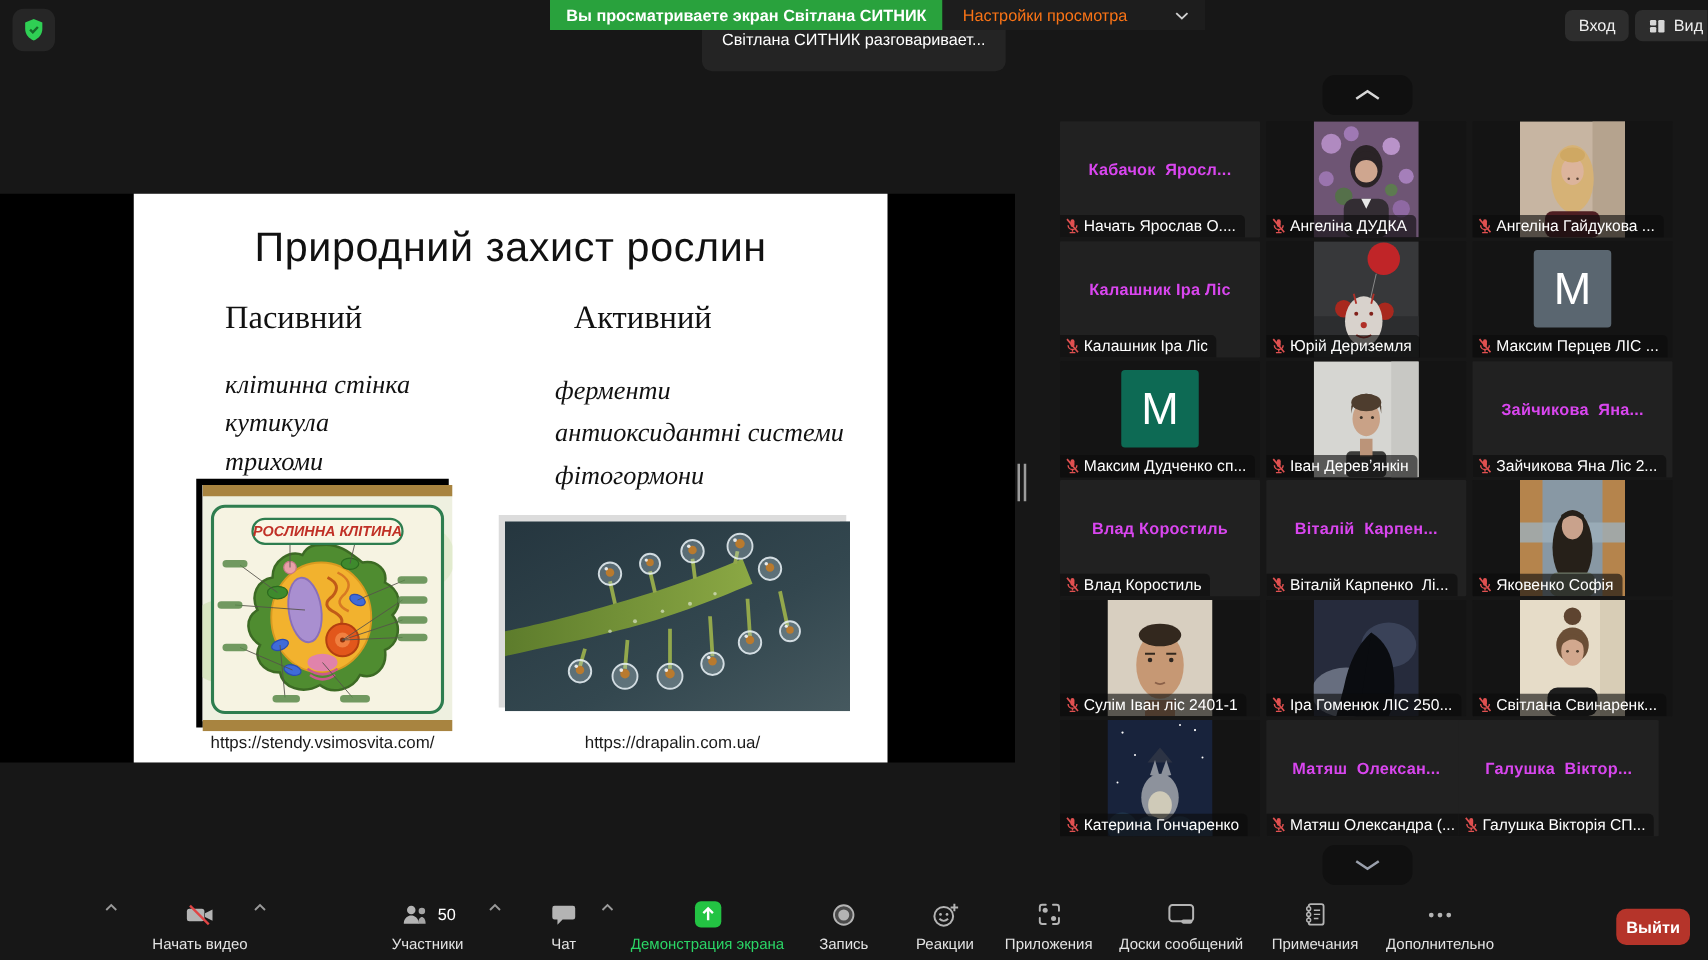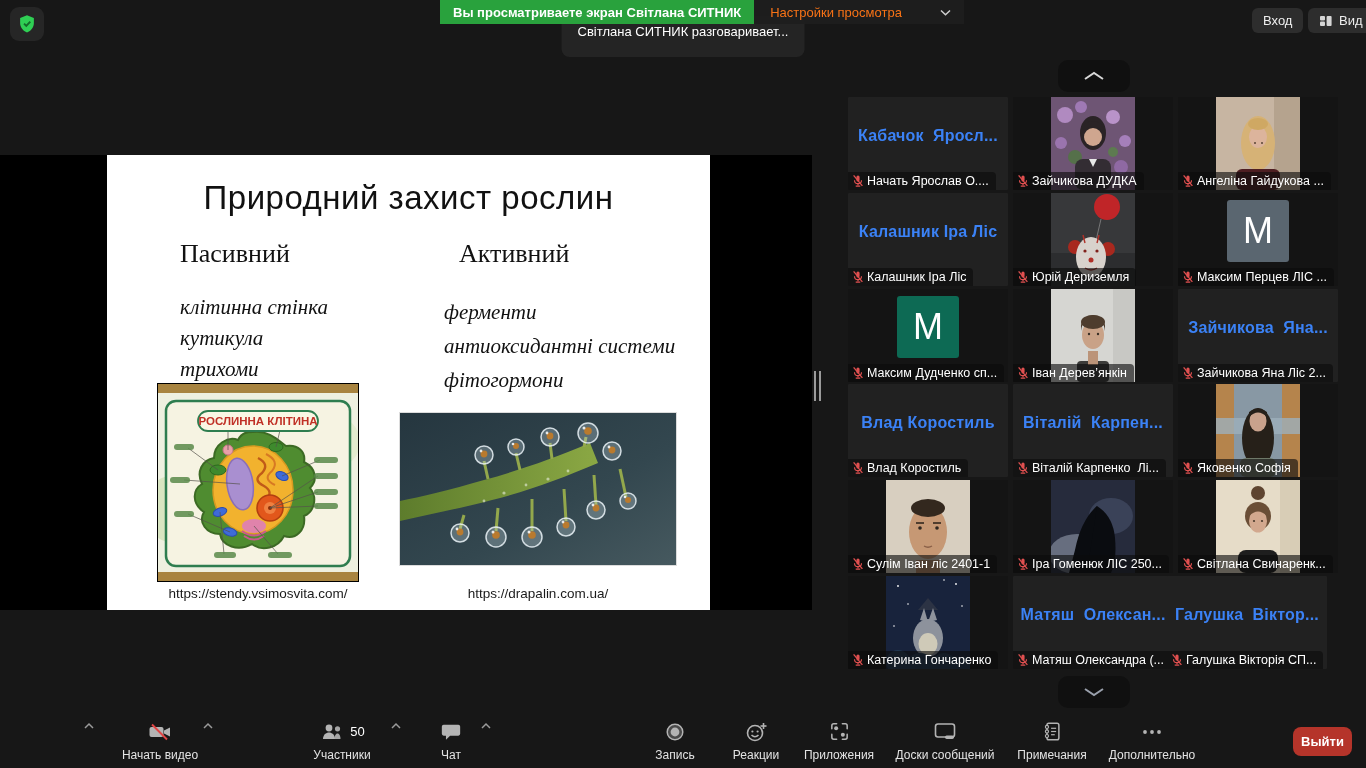--- a/index.html
+++ b/index.html
@@ -19,32 +19,32 @@
 
   
   .share-band { position:absolute; left:0; top:155px; width:812px; height:455px; background:#000; }
   .slide { position:absolute; left:107px; top:155px; width:603px; height:455px; background:#fff; color:#111; }
   .slide-title { position:absolute; left:0; top:24px; width:100%; text-align:center; font-family:Liberation Sans, sans-serif; font-size:33px; letter-spacing:.5px; }
   .col-head { position:absolute; font-family:"Liberation Serif", serif; font-size:26px; }
   .col-head.l { left:73px; top:84px; }
   .col-head.r { left:352px; top:84px; }
   .sl-item { position:absolute; font-family:"Liberation Serif", serif; font-style:italic; font-size:21px; }
   .sl-url { position:absolute; font-size:13.5px; color:#1a1a1a; text-align:center; }
-  .img-frame { position:absolute; border:1px solid #000000; }
+  .img-frame { position:absolute; border:5px solid #000000;font-style:italic; }
 
   
   .rhandle { position:absolute; left:814px; top:371px; height:30px; display:flex; gap:3px; cursor:col-resize; }
   .rhandle i { display:block; width:2px; height:30px; background:#9b9b9b; }
 
   
   .gridbtn { position:absolute; left:1058px; width:72px; height:32px; background:#101010; border:none; border-radius:10px; display:flex; align-items:center; justify-content:center; cursor:pointer; }
   .gridbtn.top { top:60px; } .gridbtn.bot { top:676px; }
   .tile { position:absolute; width:160px; height:93px; background:#212121; overflow:hidden; border-radius:1px; }
   .tile.media { background:#141414; }
-  .disp { position:absolute; left:0; right:0; top:0; bottom:16px; display:flex; align-items:center; justify-content:center; font-weight:700; font-size:16px; color:#3b82f6; white-space:pre; letter-spacing:.2px; }
+  .disp { position:absolute; left:0; right:0; top:0; bottom:16px; display:flex; align-items:center; justify-content:center; font-weight:700; font-size:13px; color:#d946ef; white-space:pre; letter-spacing:.2px; }
   .avatar { position:absolute; left:50%; top:38px; transform:translate(-50%,-50%); width:62px; height:62px; border-radius:3px; display:flex; align-items:center; justify-content:center; font-size:36px; color:#fff; }
   .photo { position:absolute; left:50%; transform:translateX(-50%); top:0; height:93px; width:84px; }
   .tag { position:absolute; left:0; bottom:0; max-width:159px; display:flex; align-items:center; gap:2px; background:rgba(12,12,12,.62); border-radius:0 4px 0 0; padding:2px 7px 2px 3px; font-size:12.5px; color:#fff; overflow:hidden; }
   .tag span { white-space:pre; overflow:hidden; }
 
   
   .toolbar { position:absolute; left:0; top:712px; width:1366px; height:56px; background:#171717; }
   .ti { position:absolute; top:7px; display:flex; flex-direction:column; align-items:center; gap:4px; color:#e3e3e3; font-size:12px; white-space:nowrap; cursor:pointer;text-align:center; }
   .ti .ic { height:25px; display:flex; align-items:center; justify-content:center; gap:5px; }
   .ti.green { color:#2bd566; }
@@ -286,21 +286,21 @@
       <ellipse cx="42" cy="36" rx="13" ry="17" fill="#2a2326"></ellipse>
       <circle cx="42" cy="40" r="9" fill="#cfa68f"></circle>
       <path d="M33,34 q9,-10 18,0 l0,-6 q-9,-8 -18,0 z" fill="#2a2326"></path>
       <rect x="24" y="62" width="36" height="31" rx="8" fill="#332d33"></rect>
       <polygon points="38,62 46,62 42,70" fill="#e8e8e8"></polygon>
     </svg>
     <div class="tag">
         <svg width="14" height="14" viewBox="0 0 16 16">
           <use href="#sym-micoff"></use>
         </svg>
-        <span>Зайчикова ДУДКА</span>
+        <span>Ангеліна ДУДКА</span>
       </div>
   </div>
 
   <div class="tile media" style="left:1178px; top:97px;">
     <svg class="photo" viewBox="0 0 84 93" preserveAspectRatio="none">
       <rect width="84" height="93" fill="#c7b5a2"></rect>
         <rect x="58" width="26" height="93" fill="#b5a38e"></rect>
       <ellipse cx="42" cy="46" rx="17" ry="27" fill="#d6b276"></ellipse>
       <ellipse cx="42" cy="40" rx="9" ry="11" fill="#dcb49c"></ellipse>
       <ellipse cx="42" cy="27" rx="10" ry="6" fill="#cfa863"></ellipse>
@@ -591,20 +591,30 @@
         <svg width="22" height="22" viewBox="0 0 24 24">
       <path d="M4,4 h16 a2,2 0 0 1 2,2 v8 a2,2 0 0 1 -2,2 h-9 l-4.5,4.5 v-4.5 h-2.5 a2,2 0 0 1 -2,-2 v-8 a2,2 0 0 1 2,-2 z" fill="#b4b4b4"></path>
     </svg>
       </div>
     <span>Чат</span>
   </div>
   <svg class="chev" style="left:480px;" width="12" height="8" viewBox="0 0 12 8">
       <polyline points="2,6 6,2 10,6" stroke="#9a9a9a" stroke-width="1.5" fill="none"></polyline>
     </svg>
 
+  <div class="ti green" style="left:496px; width:140px;">
+    <div class="ic">
+        <svg width="23" height="23" viewBox="0 0 24 24">
+      <rect x="1" y="1" width="22" height="22" rx="5" fill="#23c343"></rect>
+      <line x1="12" y1="17" x2="12" y2="8" stroke="#fff" stroke-width="2"></line>
+      <polyline points="8,11 12,7 16,11" stroke="#fff" stroke-width="2" fill="none"></polyline>
+    </svg>
+      </div>
+    <span>Демонстрация экрана</span>
+  </div>
 
   <div class="ti" style="left:640px; width:70px;">
     <div class="ic">
         <svg width="22" height="22" viewBox="0 0 24 24">
       <circle cx="12" cy="12" r="8.5" stroke="#b4b4b4" stroke-width="1.6" fill="#4a4a4a"></circle>
       <circle cx="12" cy="12" r="4.8" fill="#b4b4b4"></circle>
     </svg>
       </div>
     <span>Запись</span>
   </div>

